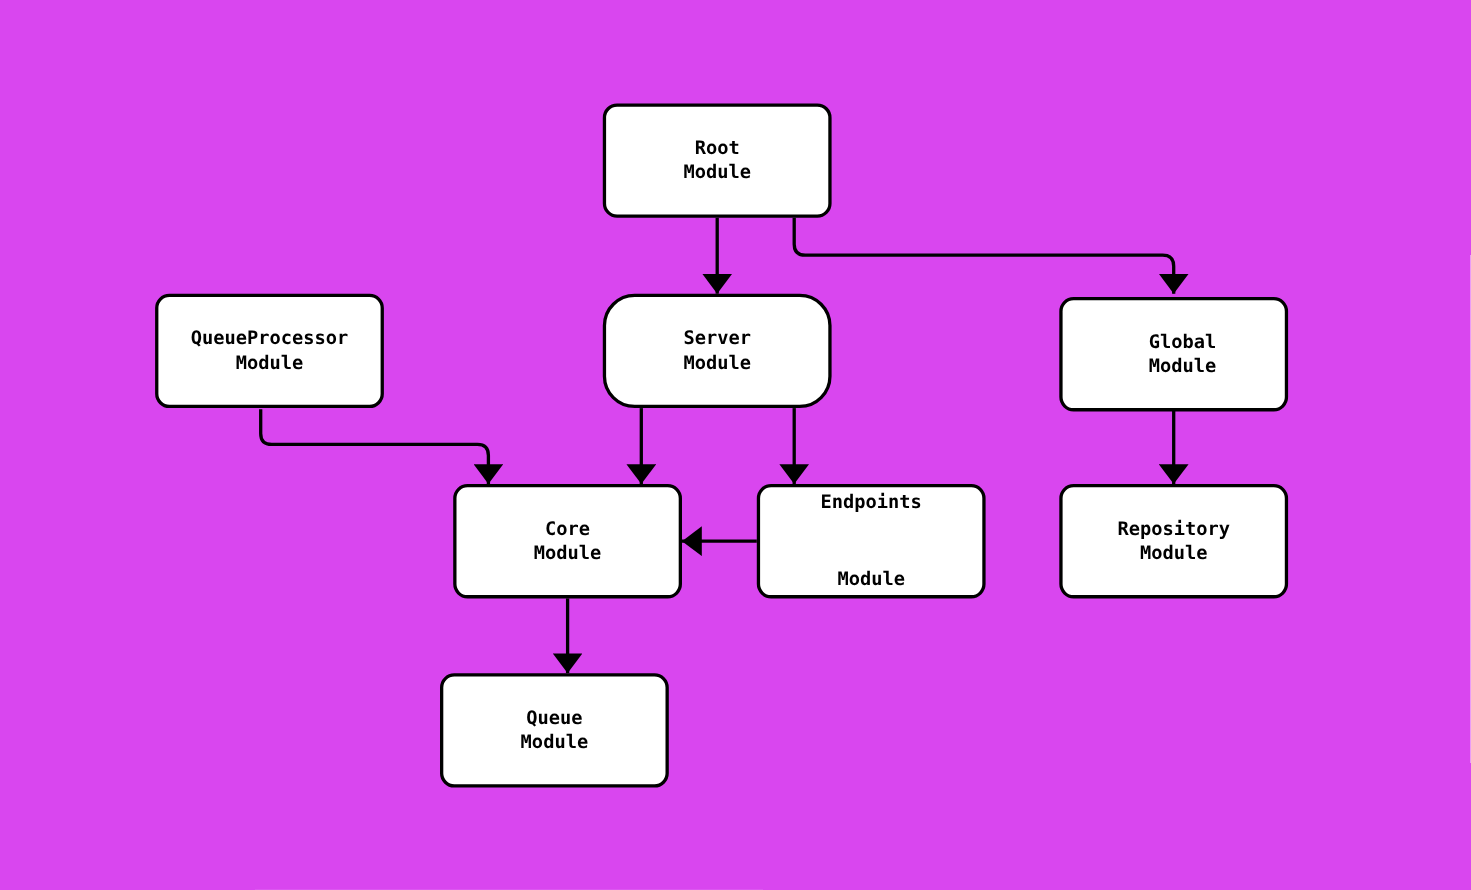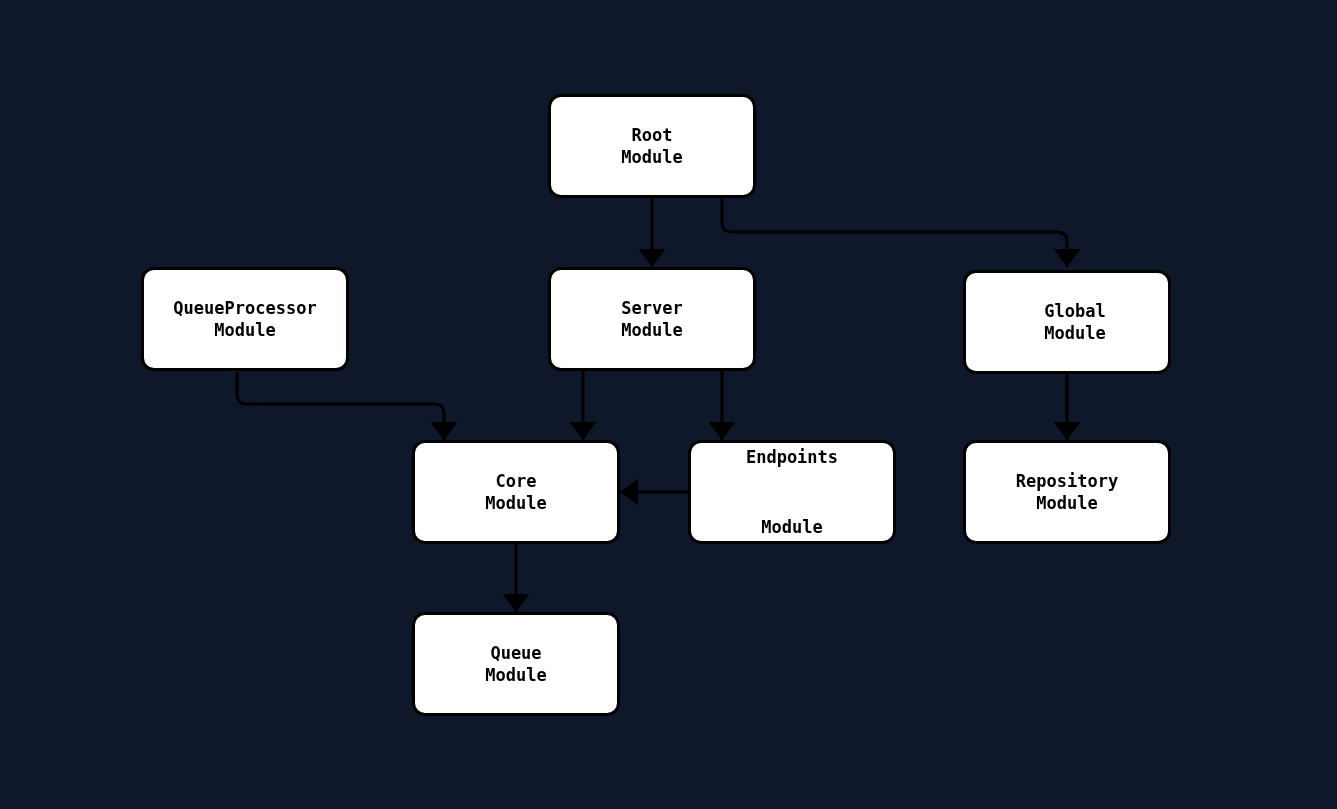--- a/index.html
+++ b/index.html
@@ -4,21 +4,21 @@
 <style>
   html, body {
     margin: 0;
     padding: 0;
     background: #ffffff;
   }
   .canvas {
     position: relative;
     width: 1337px;
     height: 809px;
-    background: #0f172a;
+    background: #d946ef;
     overflow: hidden;
     font-family: "DejaVu Sans Mono", "Liberation Mono", monospace;
   }
   .edge-layer {
     position: absolute;
     left: 0;
     top: 0;
   }
   .edge {
     fill: none;
@@ -41,26 +41,26 @@
     font-weight: bold;
     font-size: 17px;
     line-height: 22px;
     color: #000000;
   }
   .node span { display: block; }
 
   
   #node-root          { left: 548px; top: 94px;  }
   #node-queueprocessor{ left: 141px; top: 267px; }
-  #node-server        { left: 548px; top: 267px; }
+  #node-server        { left: 548px; top: 267px; border-radius: 29px; }
   #node-global        { left: 963px; top: 270px; padding-left: 16px; }
   #node-core          { left: 412px; top: 440px; justify-content: center; }
   #node-endpoints     { left: 688px; top: 440px; gap: 48px; }
   #node-repository    { left: 963px; top: 440px; }
-  #node-queue         { left: 412px; top: 612px; }
+  #node-queue         { left: 400px; top: 612px; }
 </style>
 </head>
 <body>
 
 <div class="canvas">
 
   <svg class="edge-layer" width="1337" height="809" viewBox="0 0 1337 809" aria-hidden="true">
     <defs>
       <marker id="arrowhead" viewBox="0 0 10 10" refX="10" refY="5" markerWidth="6" markerHeight="9" preserveAspectRatio="none" orient="auto" markerUnits="strokeWidth">
         <polygon points="0,0 10,5 0,10" fill="#000000"></polygon>

